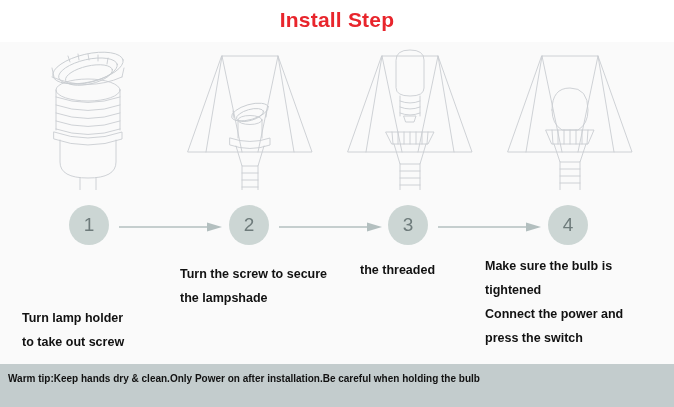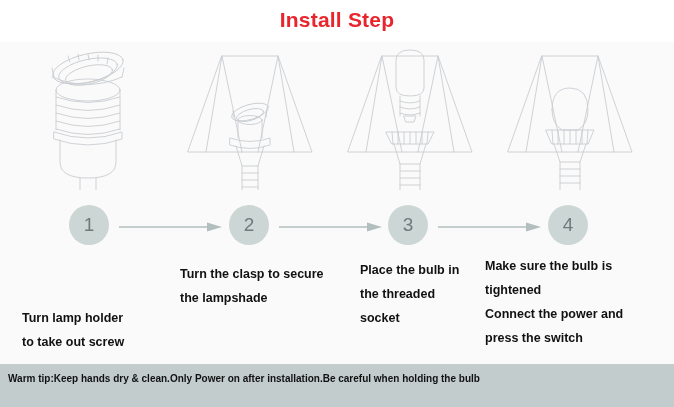--- a/index.html
+++ b/index.html
@@ -281,28 +281,26 @@
 
     <div class="circle c4">4</div>
   </div>
 
   <div class="caption cap-1">
     <div>Turn lamp holder</div>
     <div>to take out screw</div>
   </div>
 
   <div class="caption cap-2">
-    <div>Turn the clasp to secure</div>
+    <div>Turn the screw to secure</div>
     <div>the lampshade</div>
   </div>
 
   <div class="caption cap-3">
-    <div>Place the bulb in</div>
     <div>the threaded</div>
-    <div>socket</div>
   </div>
 
   <div class="caption cap-4">
     <div>Make sure the bulb is</div>
     <div>tightened</div>
     <div>Connect the power and</div>
     <div>press the switch</div>
   </div>
 
   <div class="warn-band"></div>

